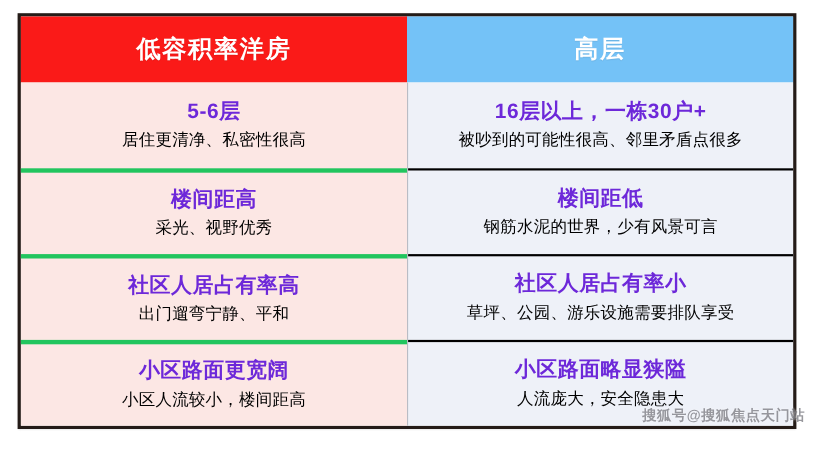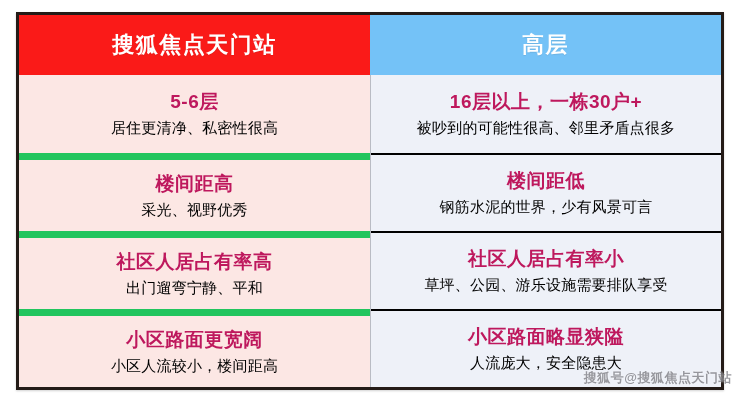--- a/index.html
+++ b/index.html
@@ -90,30 +90,30 @@
     flex: 1 1 25%;
     box-sizing: border-box;
     display: flex;
     flex-direction: column;
     align-items: center;
     justify-content: center;
     padding: 4px 10px;
     min-height: 0;
   }
   .col.left .data-cell + .data-cell {
-    border-top: 7px solid #22c55e;
+    border-top: 4px solid #22c55e;
   }
   .col.right .data-cell + .data-cell {
     border-top: 2px solid #000000;
   }
 
   .cell-title {
     font-size: 19px;
     font-weight: bold;
-    color: #be185d;
+    color: #6d28d9;
     line-height: 1.25;
     letter-spacing: 0.5px;
     text-align: center;
     white-space: nowrap;
   }
   .cell-sub {
     margin-top: 4px;
     font-size: 15px;
     font-weight: normal;
     color: #000000;
@@ -140,21 +140,21 @@
 </style>
 </head>
 <body>
 
 <div id="canvas">
 
   <div id="compare-table">
 
     <div class="header-row">
       <div class="header-cell left">
-        <span class="header-title">搜狐焦点天门站</span>
+        <span class="header-title">低容积率洋房</span>
       </div>
       <div class="header-cell right">
         <span class="header-title">高层</span>
       </div>
     </div>
 
     <div class="body-area">
 
       <div class="col left">
         <div class="data-cell">

